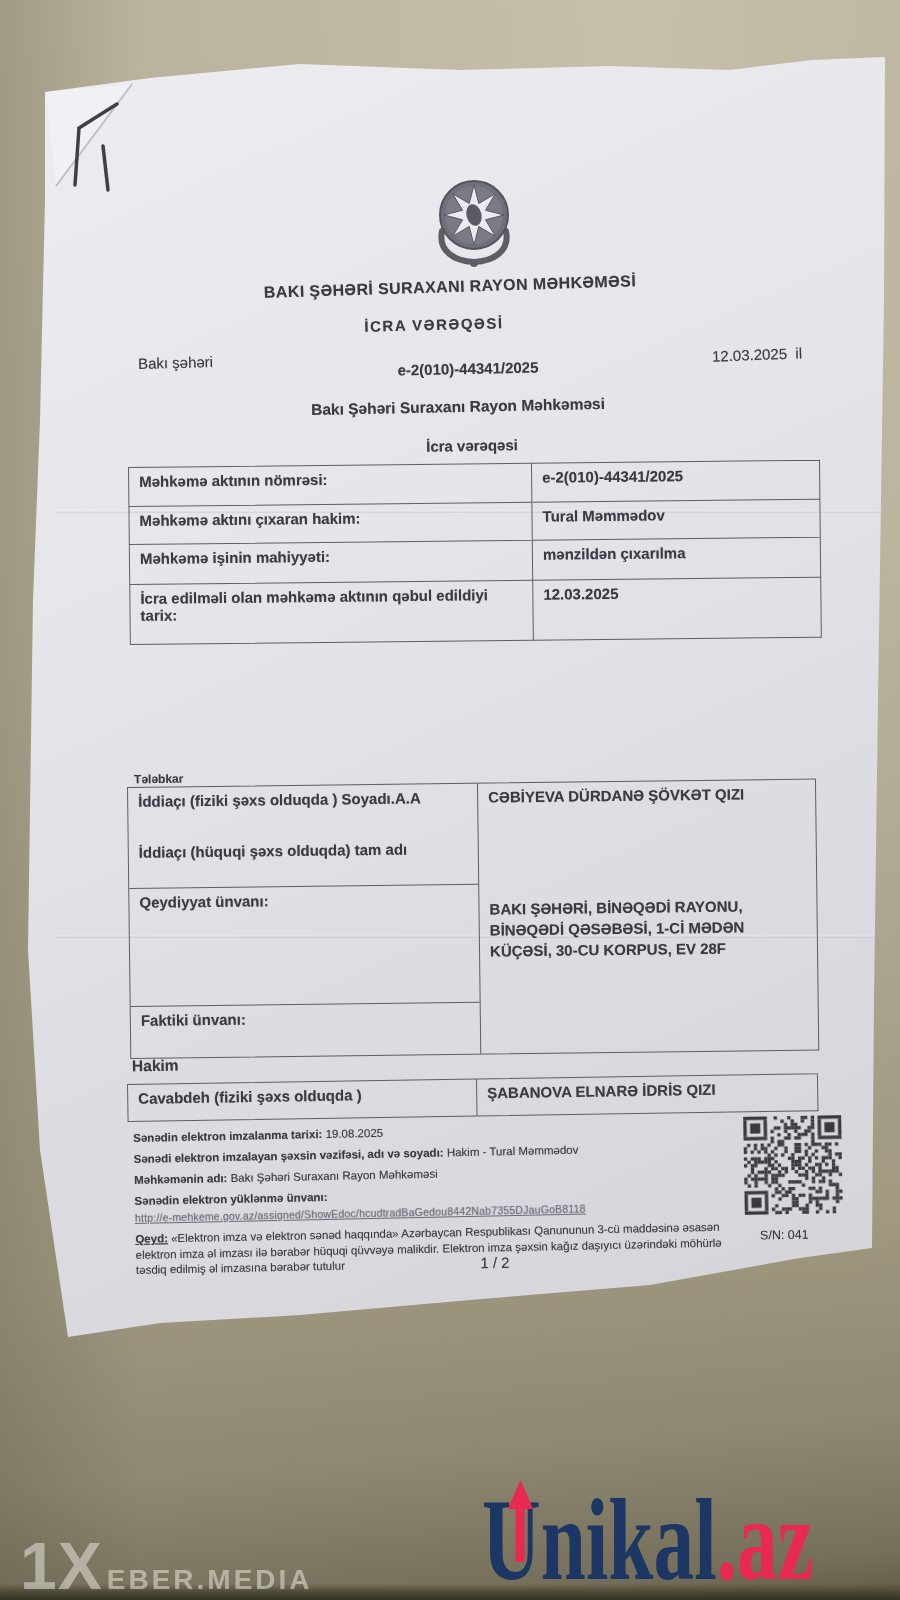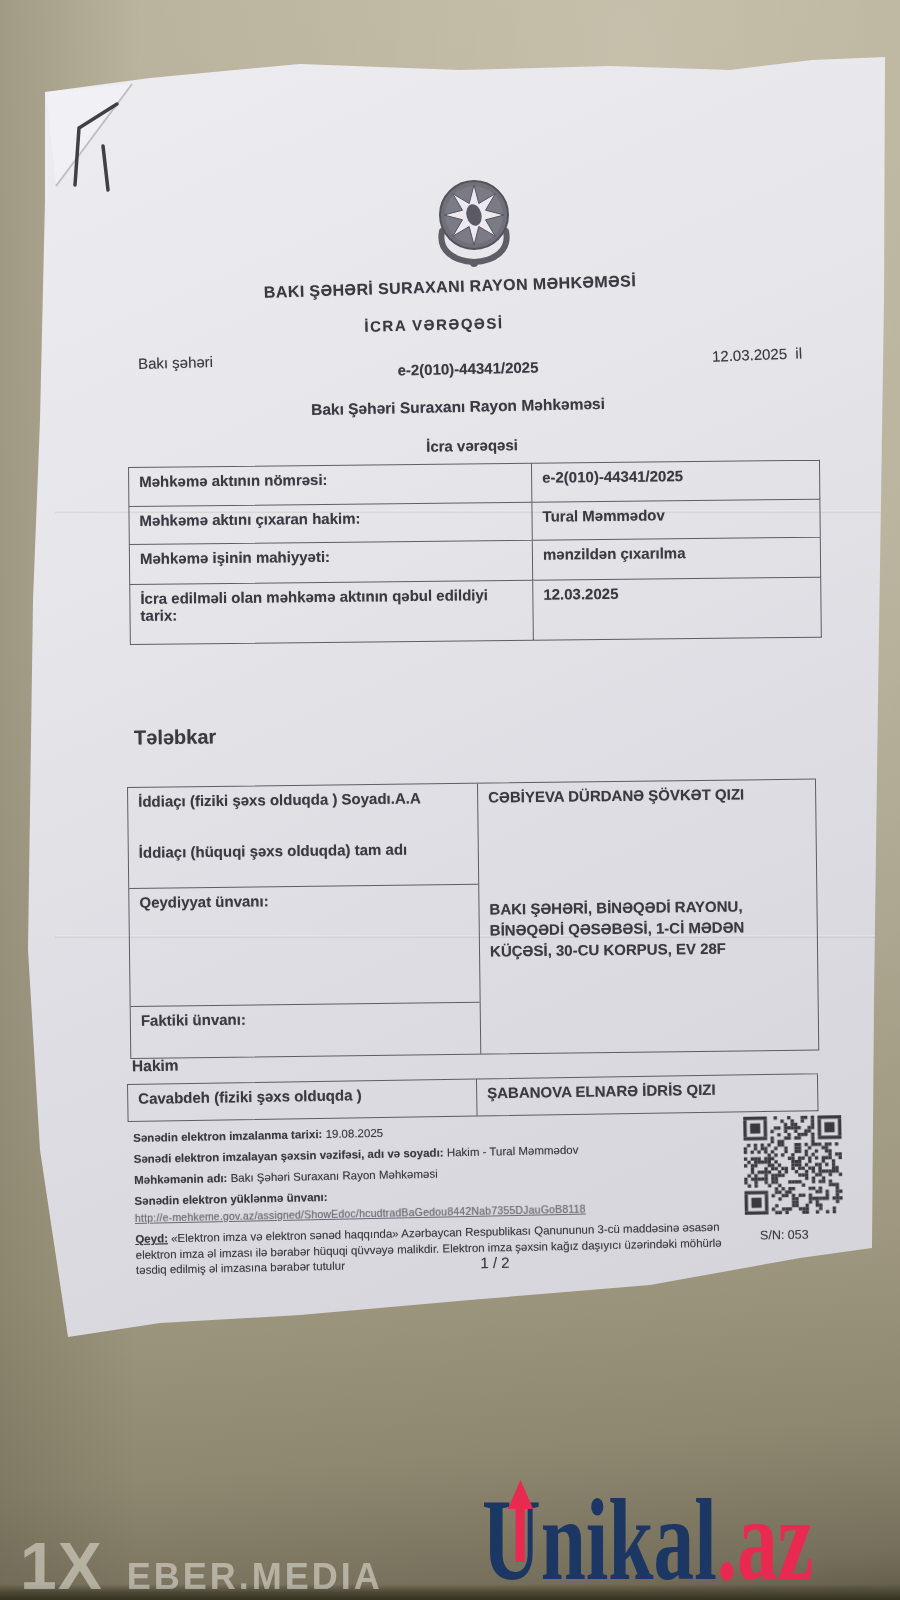--- a/index.html
+++ b/index.html
@@ -34,21 +34,21 @@
   .bordered{border:1.6px solid rgba(72,71,80,.85);}
   
   .fline{font-size:11.5px;line-height:21px;white-space:nowrap;}
   .fline .lab{font-weight:700;}
   .url{font-size:10.5px;color:#6a6975;text-decoration:underline;filter:blur(.7px);letter-spacing:.2px;}
   .qeyd{font-size:11.5px;line-height:15.5px;width:600px;margin-top:8px;white-space:normal;}
   .qeyd .lab{font-weight:700;text-decoration:underline;}
   
   .wm{display:flex;align-items:baseline;color:rgba(230,228,219,.55);font-weight:800;}
   .wm .big{font-size:66px;letter-spacing:1px;}
-  .wm .small{font-size:36px;letter-spacing:3px;margin-left:24px;font-weight:700;}
+  .wm .small{font-size:28px;letter-spacing:3px;margin-left:4px;font-weight:700;}
   .logo{display:flex;align-items:baseline;font-family:"Liberation Serif",serif;font-weight:700;
     font-size:116px;line-height:1;transform:scaleX(.7);transform-origin:left bottom;}
   .logo .navy{color:#1c3763;}
   .logo .red{color:#e82a50;}
   .logo-u{position:relative;}
   .logo-arrow-shaft{position:absolute;left:48px;top:24px;width:13px;height:56px;background:#e82a50;}
   .logo-arrow-head{position:absolute;left:37px;top:-2px;width:0;height:0;
     border-left:18px solid transparent;border-right:18px solid transparent;border-bottom:29px solid #e82a50;}
   svg{display:block;}
   .soft{filter:blur(.4px);}
@@ -101,21 +101,21 @@
   <div style="display:grid;grid-template-columns:404px 1fr;height:40px">
     <div class="cell bordered" style="border-top:none">Məhkəmə işinin mahiyyəti:</div>
     <div class="cell bordered" style="border-left:none;border-top:none">mənzildən çıxarılma</div>
   </div>
   <div style="display:grid;grid-template-columns:404px 1fr;height:60px">
     <div class="cell bordered" style="border-top:none">İcra edilməli olan məhkəmə aktının qəbul edildiyi tarix:</div>
     <div class="cell bordered" style="border-left:none;border-top:none">12.03.2025</div>
   </div>
 </div>
 
-<div class="abs doc b" style="left:134px;top:726px;font-size:20px;transform:rotate(-.7deg)">Tələbkar</div>
+<div class="abs doc b" style="left:134px;top:772px;font-size:12px;transform:rotate(-.7deg)">Tələbkar</div>
 
 <div class="abs doc bordered" style="left:127px;top:787px;width:689px;height:272px;box-sizing:border-box;transform:rotate(-.7deg);transform-origin:left top">
   <div style="position:absolute;left:0;top:0;width:350px;height:100%;border-right:1.6px solid rgba(72,71,80,.85);box-sizing:border-box">
     <div class="cell" style="height:100px">İddiaçı (fiziki şəxs olduqda ) Soyadı.A.A</div>
     <div class="cell" style="height:118px;border-top:1.6px solid rgba(72,71,80,.85)">Qeydiyyat ünvanı:</div>
     <div class="cell" style="border-top:1.6px solid rgba(72,71,80,.85)">Faktiki ünvanı:</div>
     <div class="cell" style="position:absolute;left:0;top:56px;padding-top:0">İddiaçı (hüquqi şəxs olduqda) tam adı</div>
   </div>
   <div style="position:absolute;left:350px;top:0;right:0;height:100%">
     <div class="cell">CƏBİYEVA DÜRDANƏ ŞÖVKƏT QIZI</div>
@@ -445,21 +445,21 @@
       <rect x="9" y="28" width="1" height="1"></rect>
       <rect x="10" y="28" width="1" height="1"></rect>
       <rect x="12" y="28" width="1" height="1"></rect>
       <rect x="17" y="28" width="1" height="1"></rect>
       <rect x="18" y="28" width="1" height="1"></rect>
       <rect x="21" y="28" width="1" height="1"></rect>
       <rect x="24" y="28" width="1" height="1"></rect>
       <rect x="26" y="28" width="1" height="1"></rect>
     </g>
   </svg>
-<div class="abs doc" style="left:760px;top:1228px;font-size:12.5px;transform:rotate(-1deg)">S/N: 053</div>
+<div class="abs doc" style="left:760px;top:1228px;font-size:12.5px;transform:rotate(-1deg)">S/N: 041</div>
 
 <div class="abs table-edge"></div>
 
 <div class="abs wm" style="left:20px;top:1528px">
   <span class="big">1X</span>
   <span class="small">EBER.MEDIA</span>
 </div>
 
 <div class="abs logo" style="left:482px;top:1482px">
   <span class="logo-u navy">

